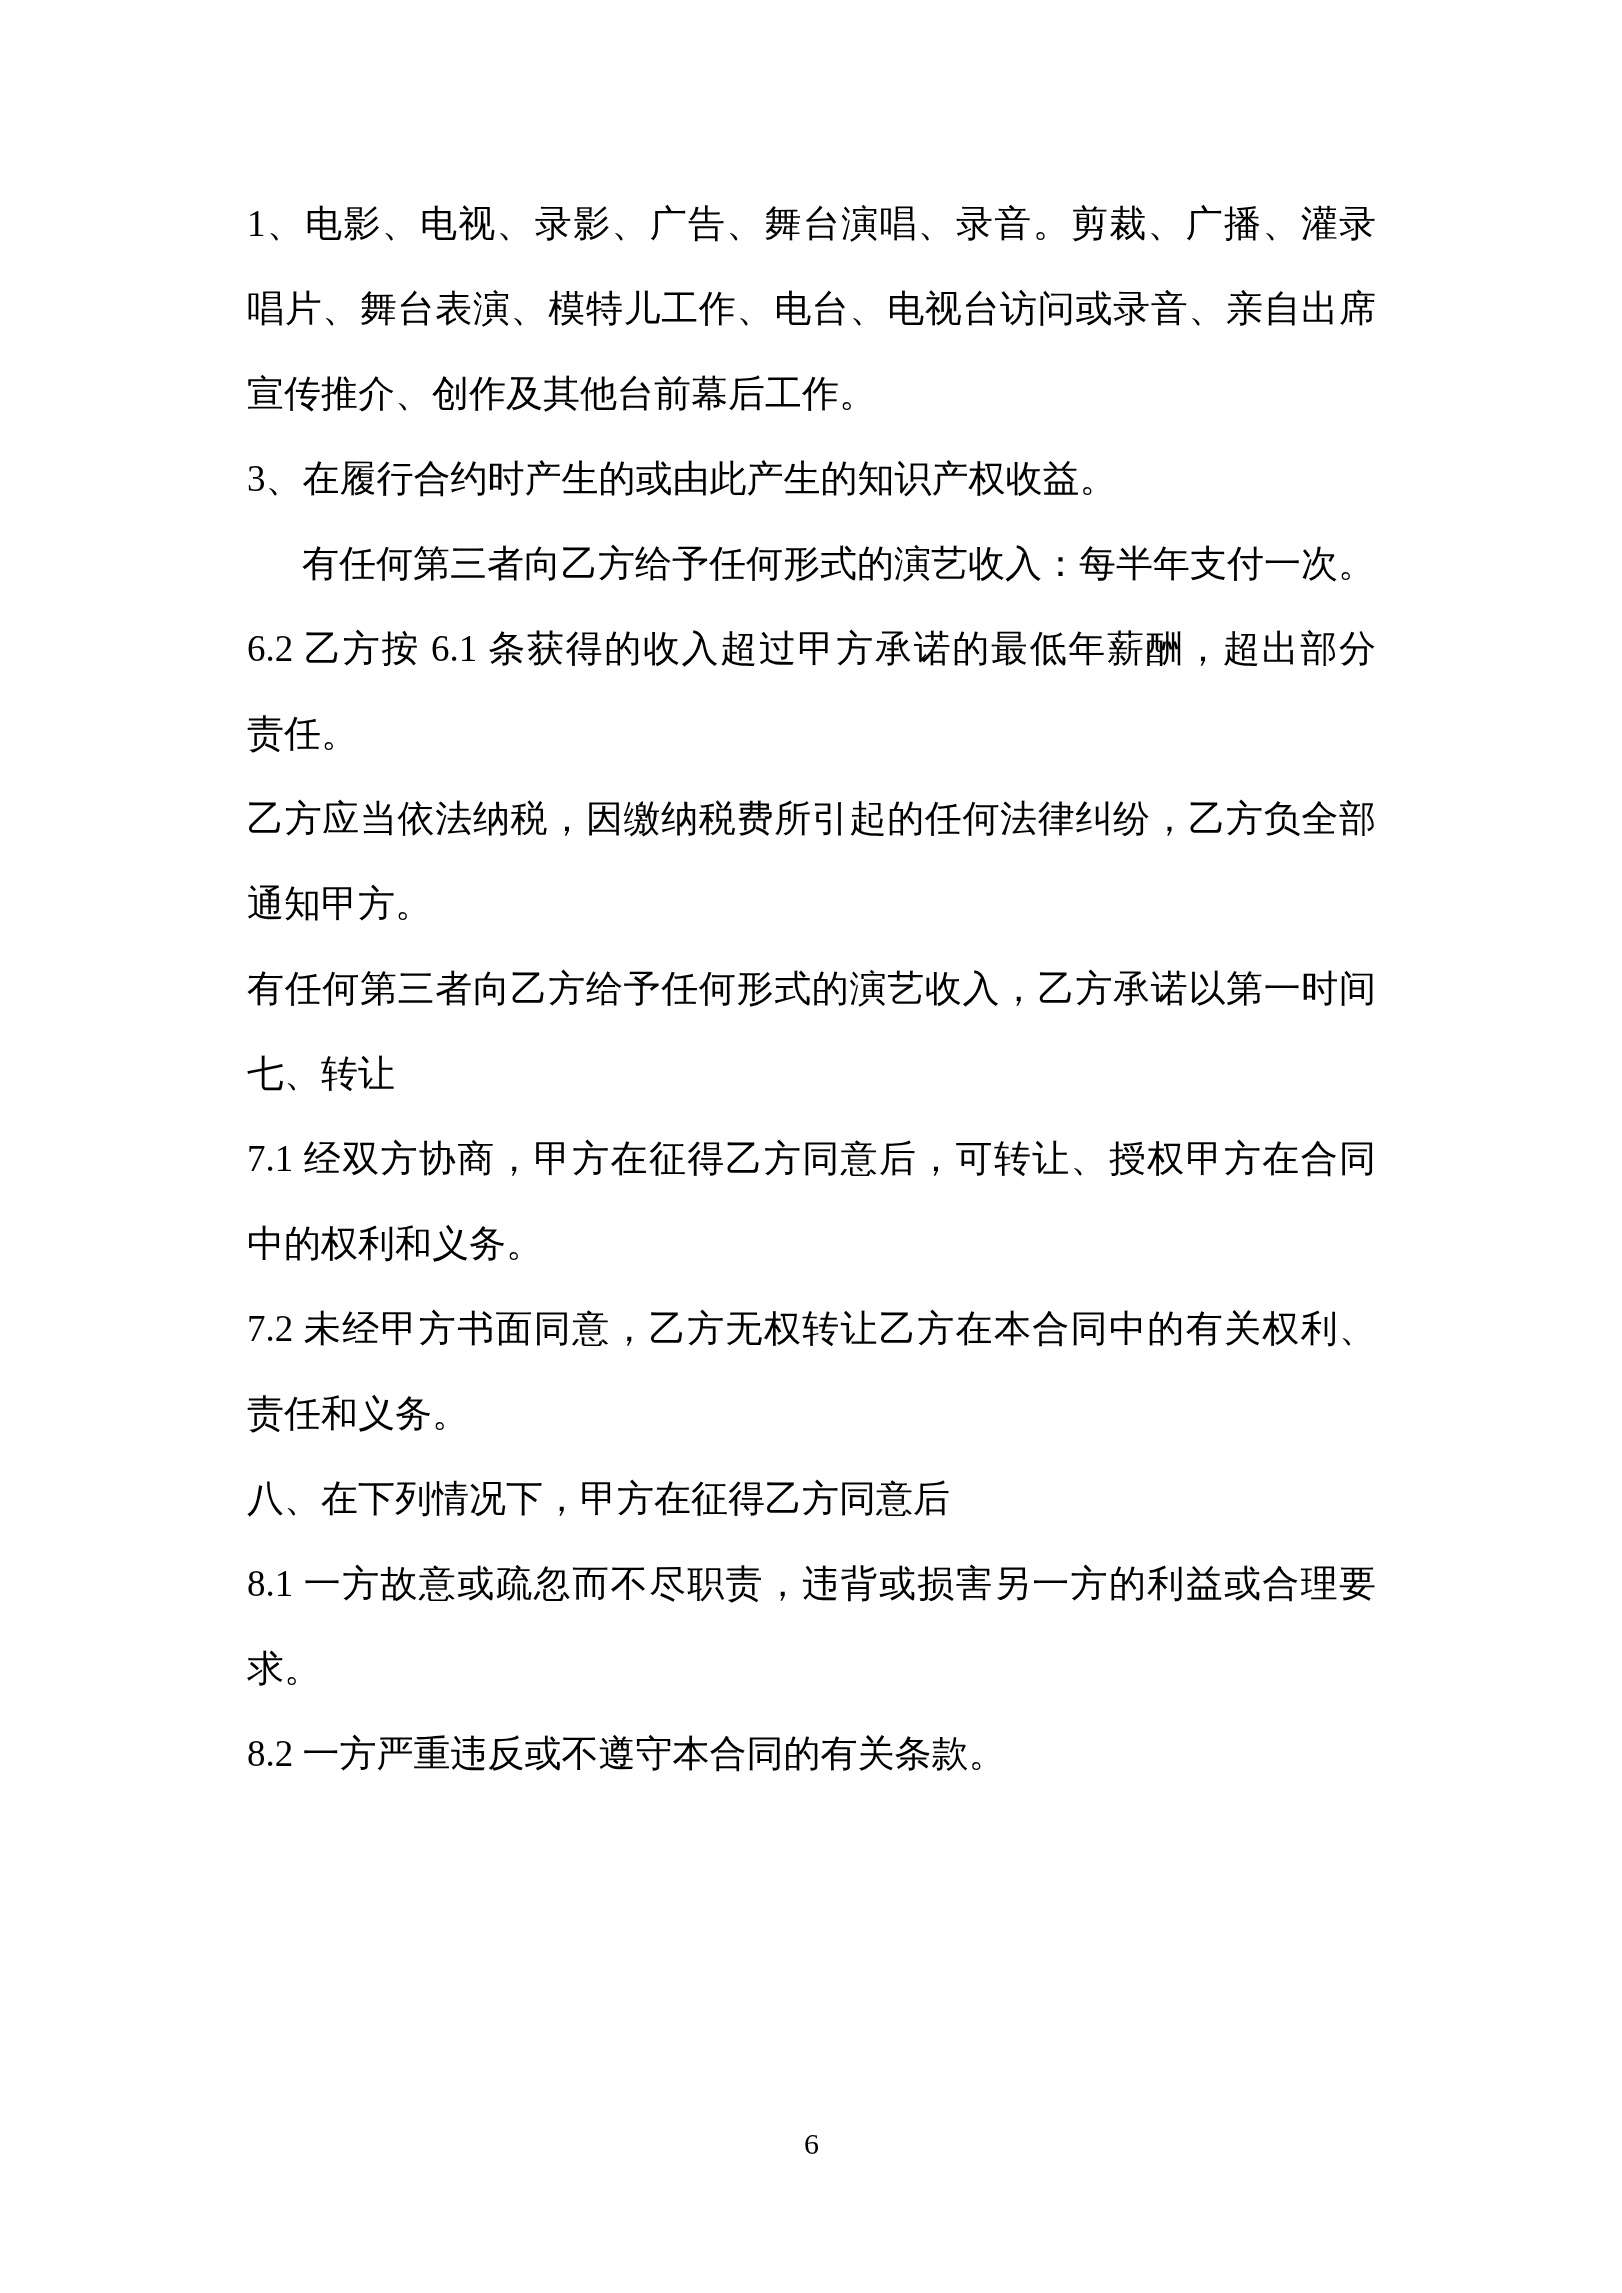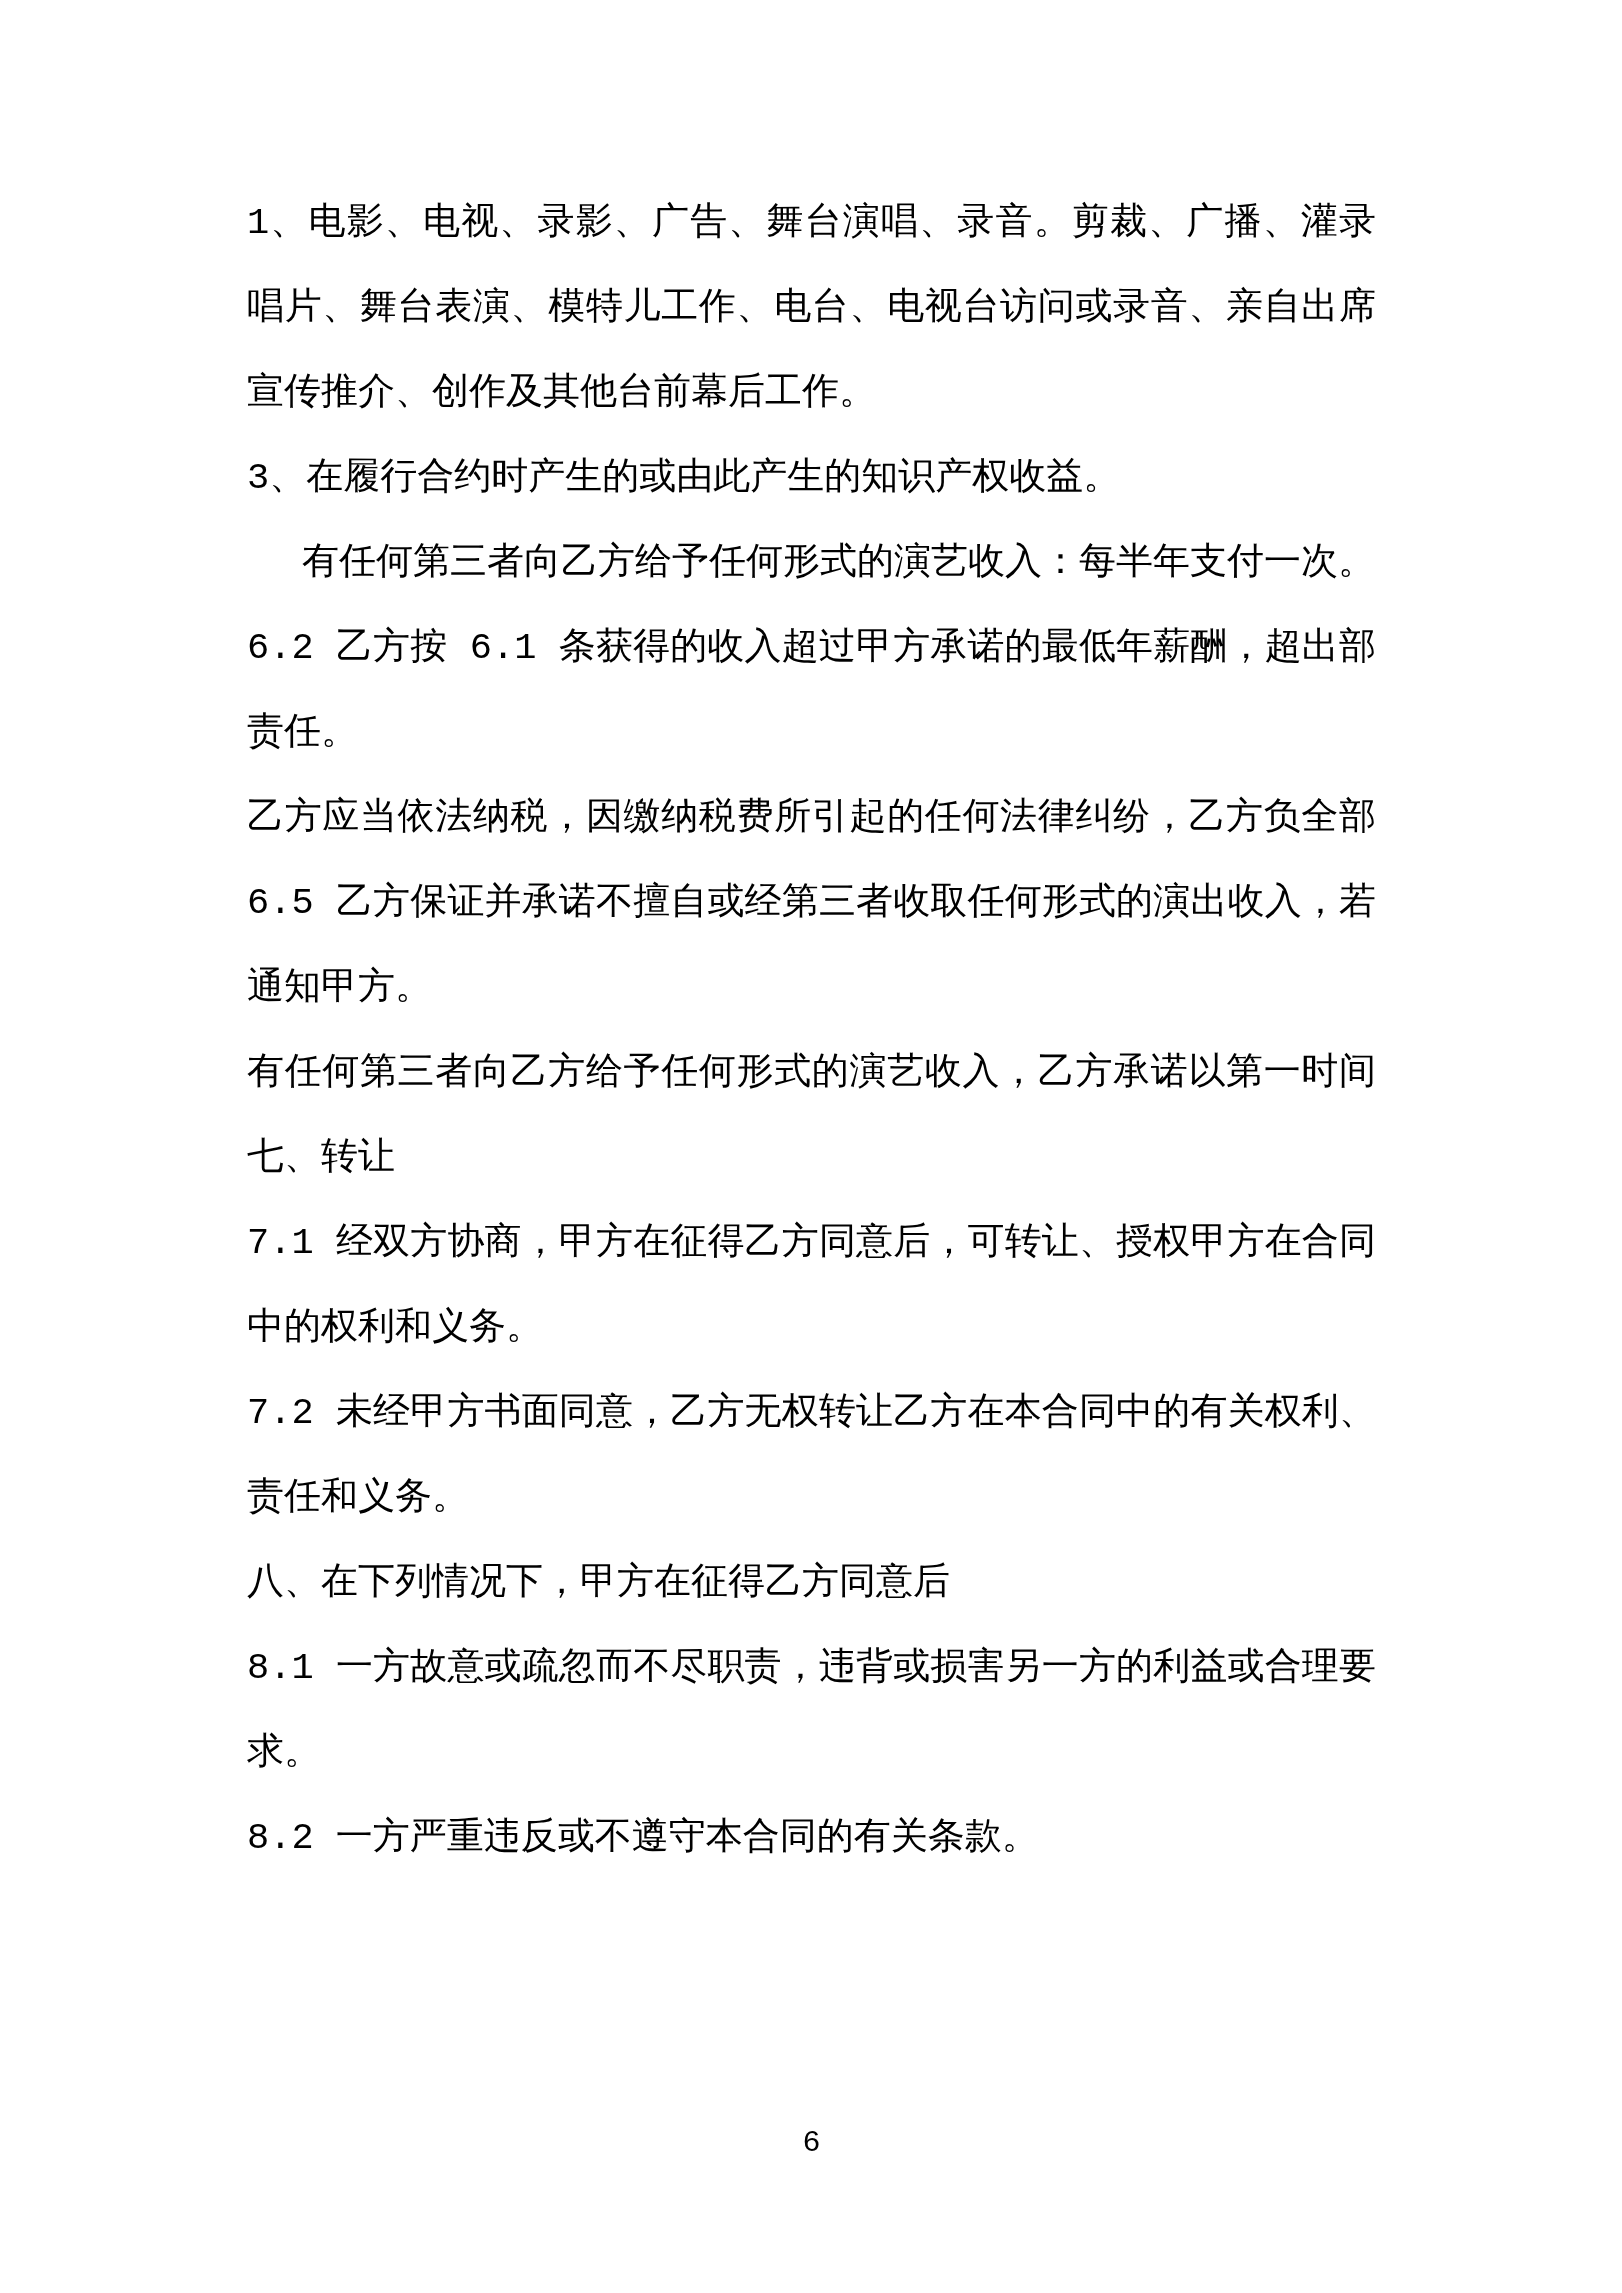--- a/index.html
+++ b/index.html
@@ -6,21 +6,21 @@
     margin: 0;
     padding: 0;
     background: #ffffff;
   }
   .page {
     position: relative;
     width: 1623px;
     height: 2294px;
     background: #ffffff;
     color: #000000;
-    font-family: Liberation Mono, monospace;
+    font-family: Liberation Serif, serif;
     overflow: hidden;
   }
   .content {
     position: absolute;
     left: 247px;
     top: 181px;
     width: 1129px;
   }
   .line {
     height: 85px;
@@ -54,21 +54,20 @@
 <div class="page">
   <div class="content">
     <div class="line justify">1、电影、电视、录影、广告、舞台演唱、录音。剪裁、广播、灌录</div>
     <div class="line justify">唱片、舞台表演、模特儿工作、电台、电视台访问或录音、亲自出席</div>
     <div class="line">宣传推介、创作及其他台前幕后工作。</div>
     <div class="line">3、在履行合约时产生的或由此产生的知识产权收益。</div>
     <div class="line indent">有任何第三者向乙方给予任何形式的演艺收入：每半年支付一次。</div>
     <div class="line justify">6.2 乙方按 6.1 条获得的收入超过甲方承诺的最低年薪酬，超出部分</div>
     <div class="line">责任。</div>
     <div class="line justify">乙方应当依法纳税，因缴纳税费所引起的任何法律纠纷，乙方负全部</div>
-    <div class="line justify">6.5 乙方保证并承诺不擅自或经第三者收取任何形式的演出收入，若</div>
     <div class="line">通知甲方。</div>
     <div class="line justify">有任何第三者向乙方给予任何形式的演艺收入，乙方承诺以第一时间</div>
     <div class="line">七、转让</div>
     <div class="line justify">7.1 经双方协商，甲方在征得乙方同意后，可转让、授权甲方在合同</div>
     <div class="line">中的权利和义务。</div>
     <div class="line justify">7.2 未经甲方书面同意，乙方无权转让乙方在本合同中的有关权利、</div>
     <div class="line">责任和义务。</div>
     <div class="line">八、在下列情况下，甲方在征得乙方同意后</div>
     <div class="line justify">8.1 一方故意或疏忽而不尽职责，违背或损害另一方的利益或合理要</div>
     <div class="line">求。</div>

